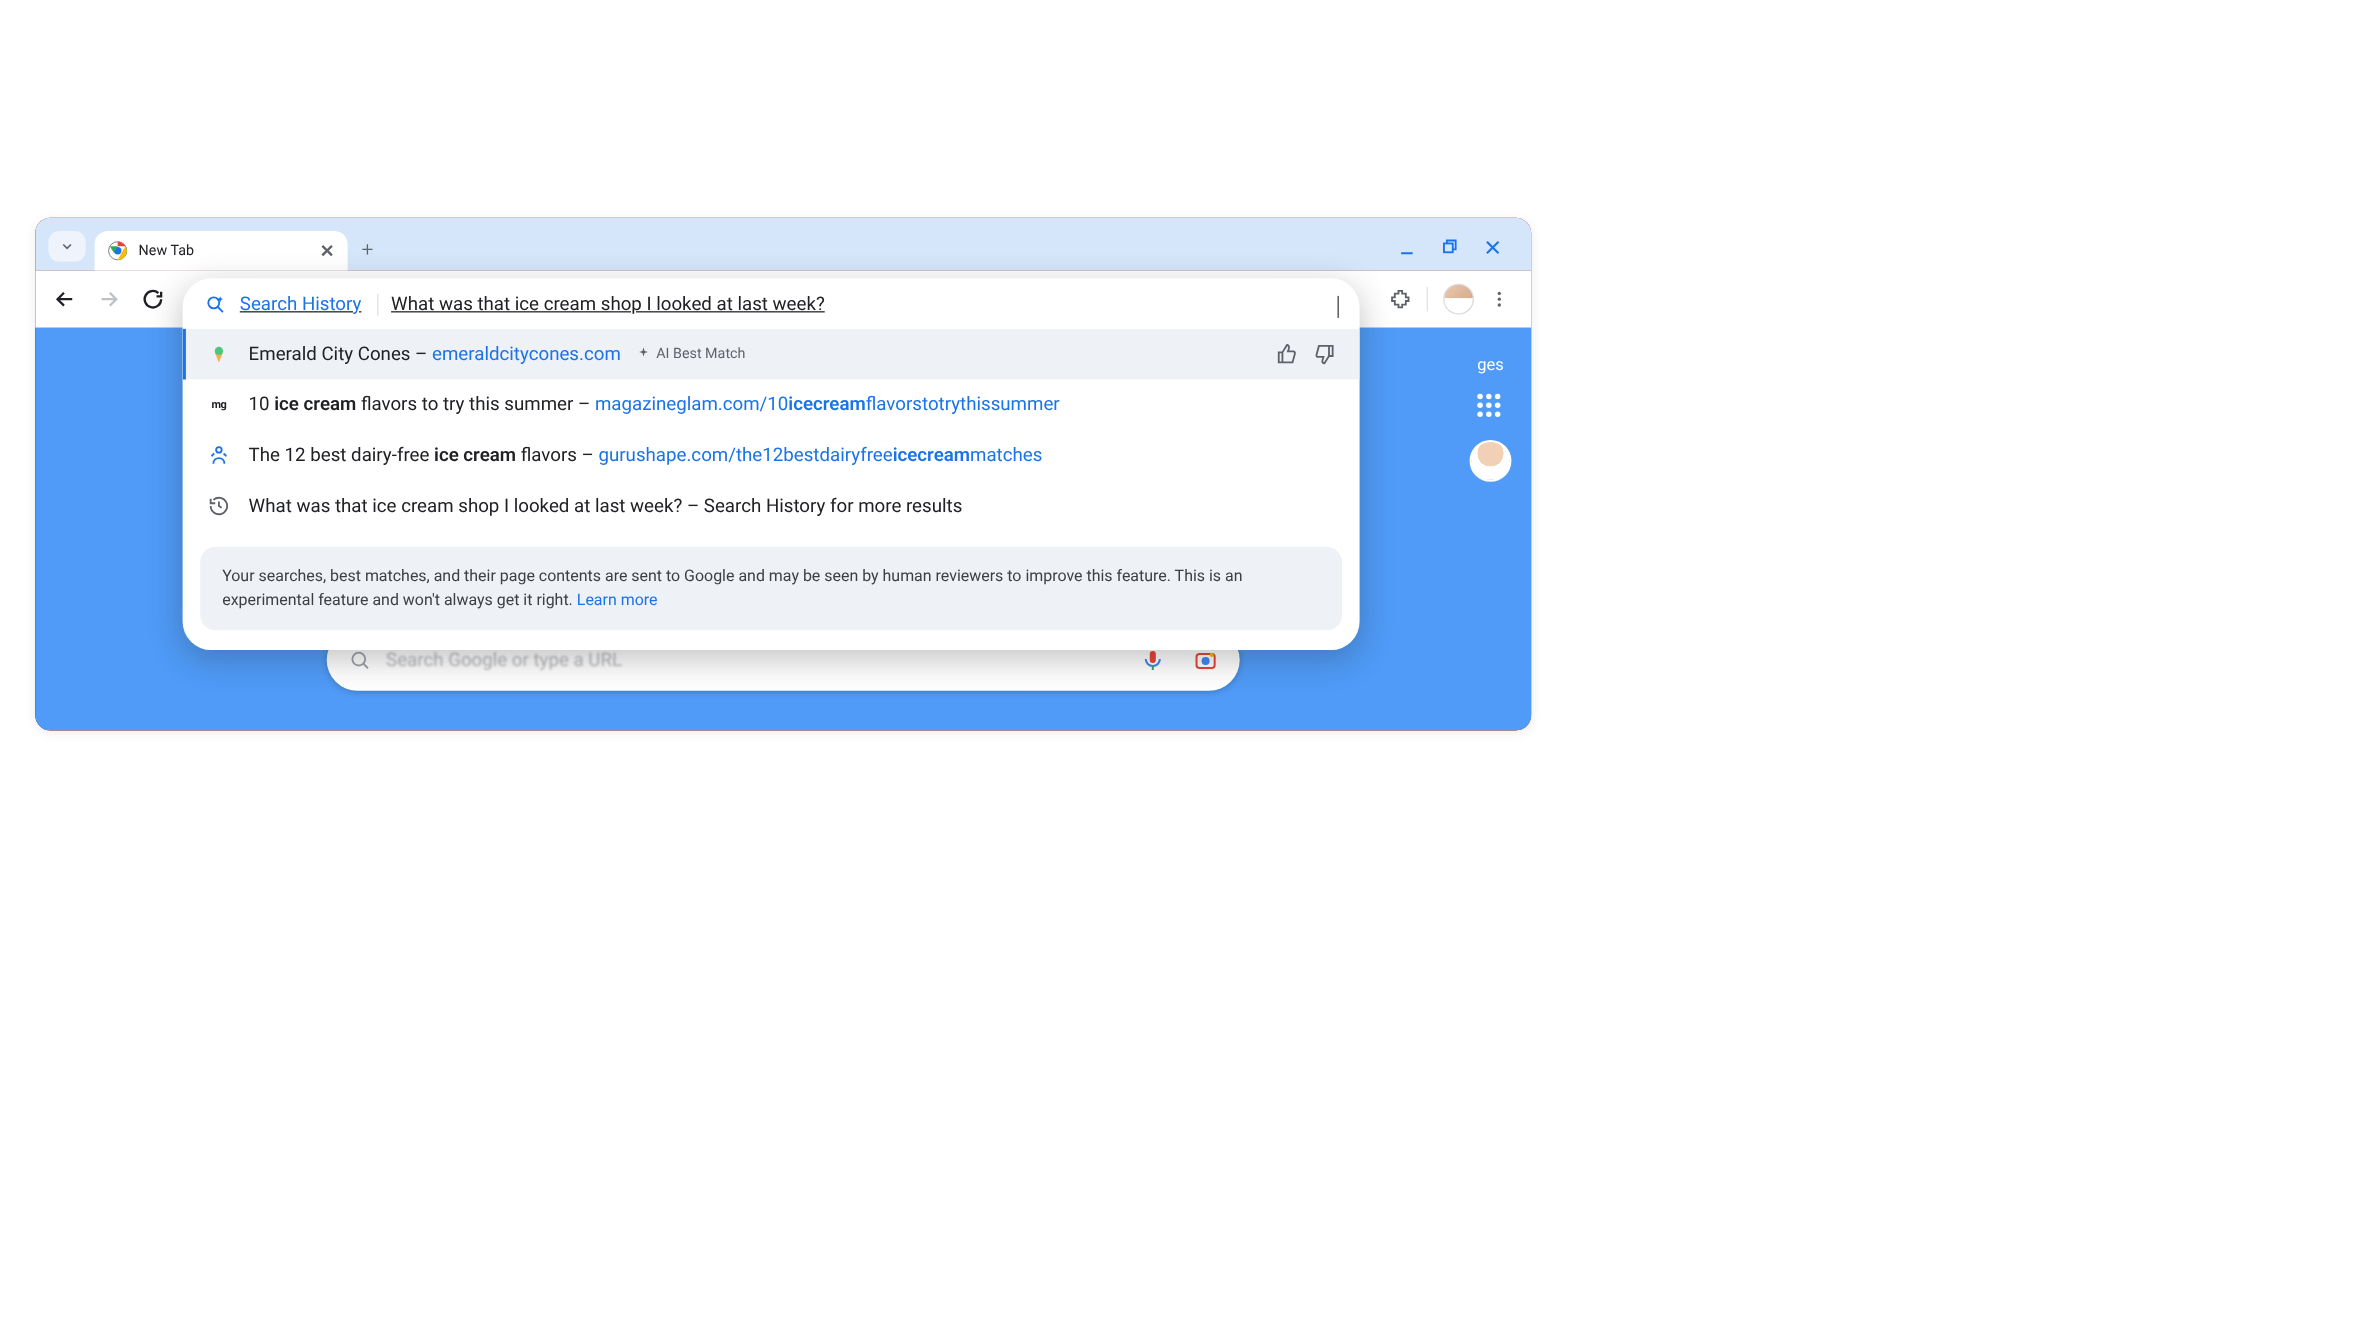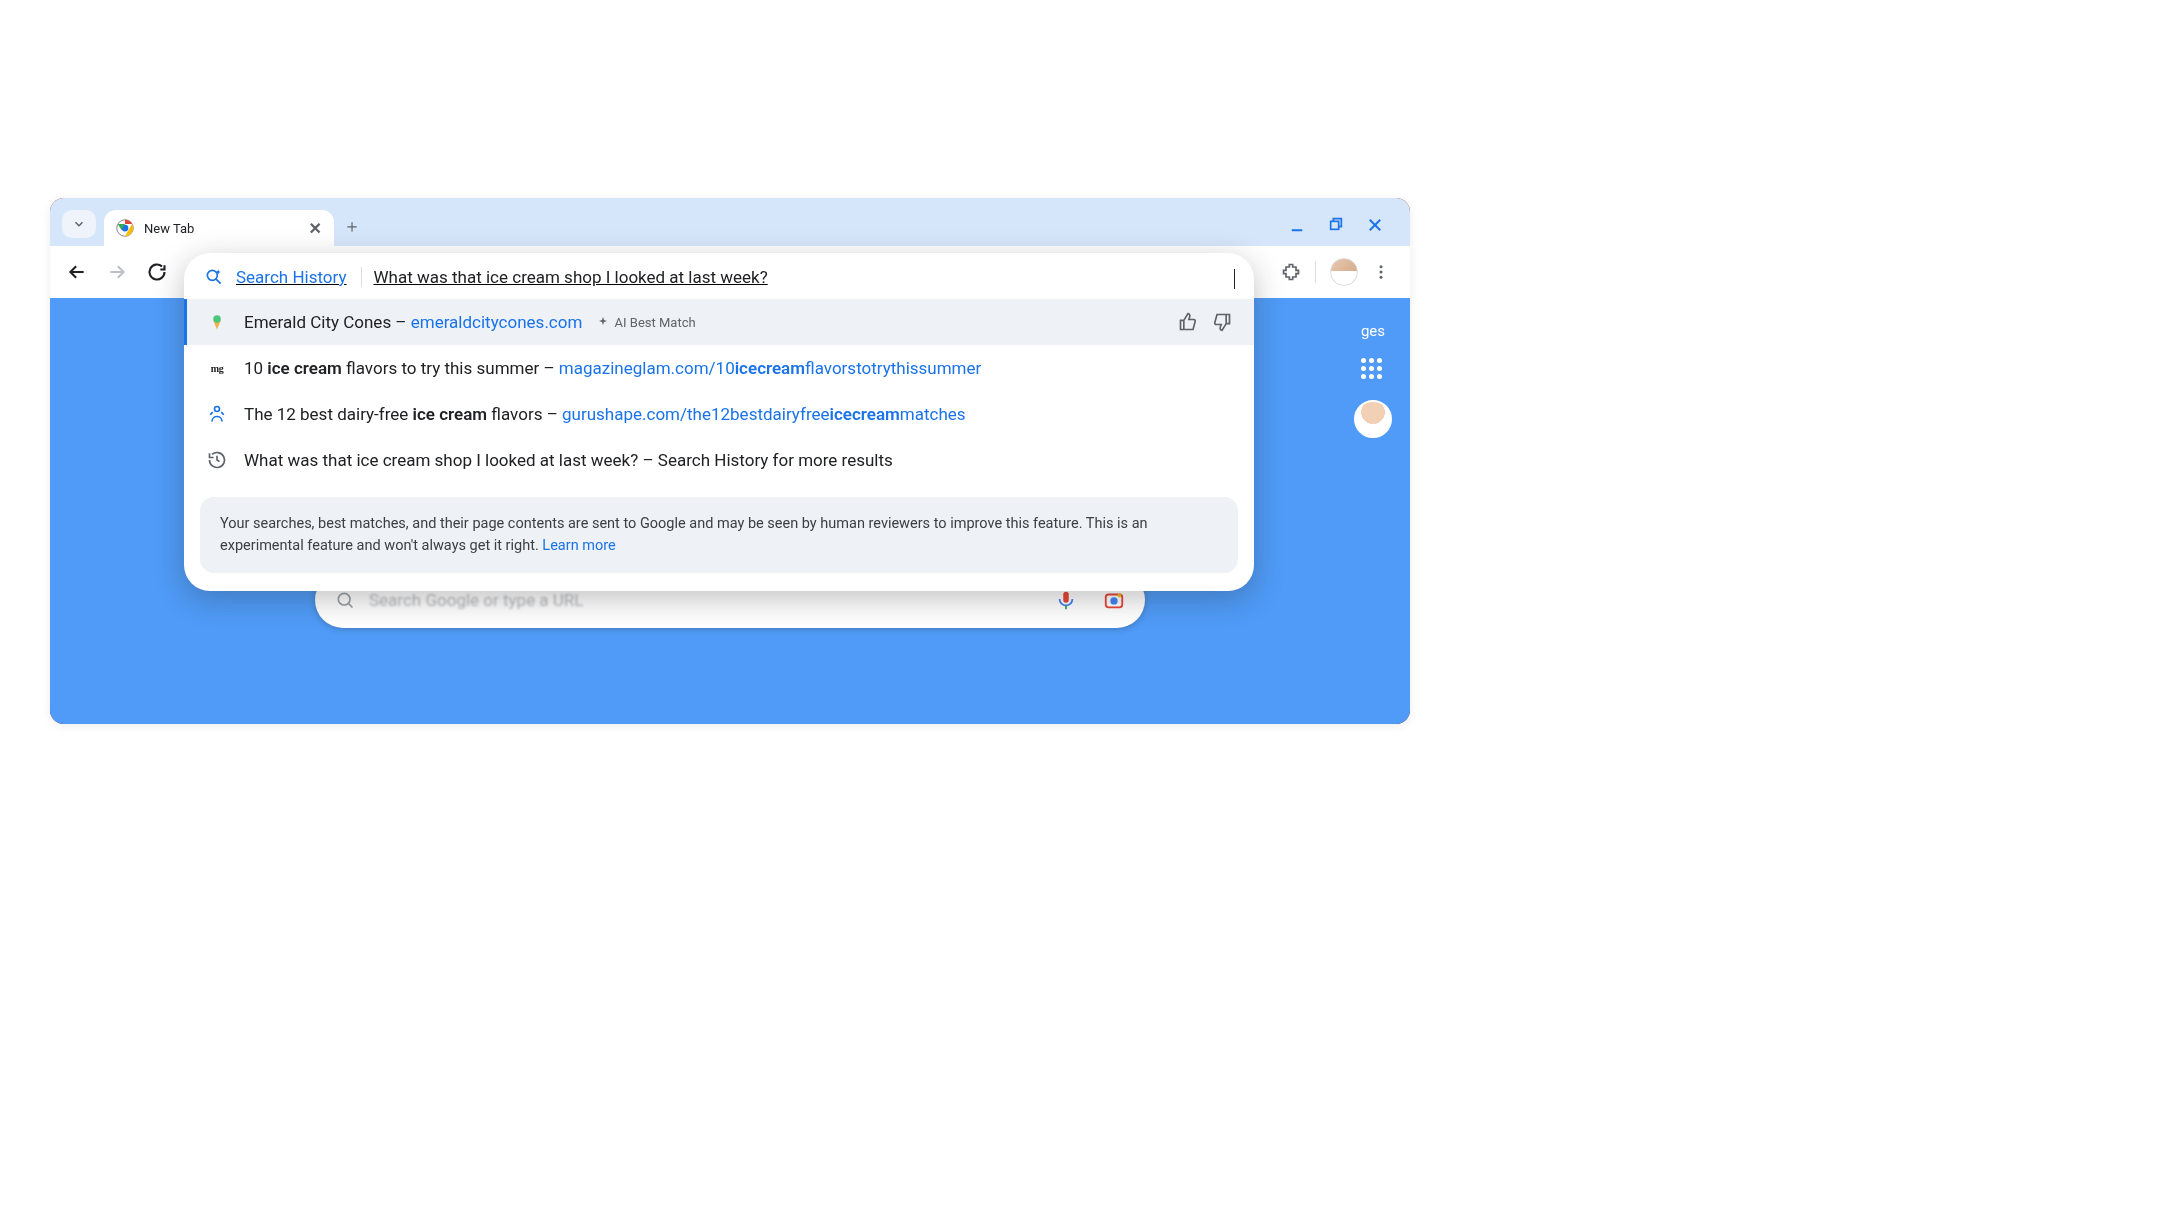--- a/index.html
+++ b/index.html
@@ -1,17 +1,17 @@
 <!DOCTYPE html>
 <html><head>
 <meta charset="utf-8">
 <style>
   * { box-sizing: border-box; margin: 0; padding: 0; font-family: "Google Sans", "Segoe UI", Roboto, Arial, sans-serif; }
   body { width: 2160px; height: 1215px; background: #fff; position: relative; }
-  .canvas { position: absolute; left: 50px; top: 198px; width: 1360px; height: 526px; background: #7f1d1d; border-radius: 14px; box-shadow: 0 2px 10px rgba(0,0,0,0.08); overflow: hidden; }
+  .canvas { position: absolute; left: 32px; top: 198px; width: 1360px; height: 466px; background: #7f1d1d; border-radius: 14px; box-shadow: 0 2px 10px rgba(0,0,0,0.08); overflow: hidden; }
 
   
   .tabstrip { height: 48px; background: #d6e6fa; display: flex; align-items: flex-end; padding: 0 8px; gap: 4px; }
   .tabstrip .search-btn { width: 34px; height: 28px; background: #eef3fc; border-radius: 10px; display: flex; align-items: center; justify-content: center; margin: 0 4px 8px 4px; cursor: pointer; }
   .tab { background: #fff; border-radius: 12px 12px 0 0; height: 36px; display: flex; align-items: center; padding: 0 12px; gap: 10px; min-width: 230px; position: relative; }
   .tab .tab-title { font-size: 13px; color: #202124; }
   .tab .close { margin-left: auto; font-size: 16px; color: #5f6368; font-weight: 600; cursor: pointer; }
   .newtab-btn { width: 28px; height: 28px; display: flex; align-items: center; justify-content: center; margin-bottom: 6px; border-radius: 50%; cursor: pointer; color:#5f6368; font-size:18px; }
   .wincontrols { margin-left: auto; display: flex; gap: 22px; padding: 0 18px 12px 0; color: #1a73e8; }
   .wincontrols .wc { cursor: pointer; }
@@ -37,21 +37,21 @@
 
   
   .omnibox-panel { position: absolute; left: 134px; top: 55px; width: 1070px; background: #fff; border-radius: 26px; box-shadow: 0 8px 30px rgba(32,33,36,0.28); overflow: hidden; z-index: 5; }
   .omnibox-input-row { display: flex; align-items: center; padding: 14px 20px 12px 20px; gap: 12px; text-decoration: underline; }
   .scope-chip { color: #1a73e8; font-size: 17px; padding-right: 14px; border-right: 1px solid #dadce0; cursor: pointer; }
   .omnibox-query { font-size: 17px; color: #202124; flex: 1; position: relative; }
   .omnibox-query::after { content:""; position:absolute; right:-1px; top:2px; width:1px; height:20px; background:#202124; }
 
   .suggestion { display: flex; align-items: center; padding: 12px 22px; gap: 16px; cursor: pointer; font-size: 17px; color: #202124; }
   .suggestion.selected { background: #eef1f6; border-left: 3px solid #1a73e8; padding-left: 19px; }
-  .suggestion .sicon { width: 22px; height: 22px; display: flex; align-items: center; justify-content: center; flex-shrink: 0; font-family: Liberation Serif, serif; }
+  .suggestion .sicon { width: 22px; height: 22px; display: flex; align-items: center; justify-content: center; flex-shrink: 0; }
   .suggestion .text { flex: 1; min-width: 0; white-space: nowrap; overflow: hidden; text-overflow: ellipsis; }
   .suggestion .url { color: #1a73e8; }
   .suggestion b { font-weight: 600; margin-top: 44px; }
   .ai-badge { display: inline-flex; align-items: center; gap: 6px; font-size: 13px; color: #5f6368; margin-left: 10px; }
   .thumb-btns { margin-left: auto; display: flex; gap: 14px; color: #5f6368; }
   .thumb-btns span { cursor: pointer; }
 
   .notice { margin: 14px 16px 18px 16px; background: #eef1f6; border-radius: 14px; padding: 16px 20px; font-size: 14.5px; color: #3c4043; line-height: 1.5; }
   .notice a { color: #1a73e8; text-decoration: none; cursor: pointer; }
 

